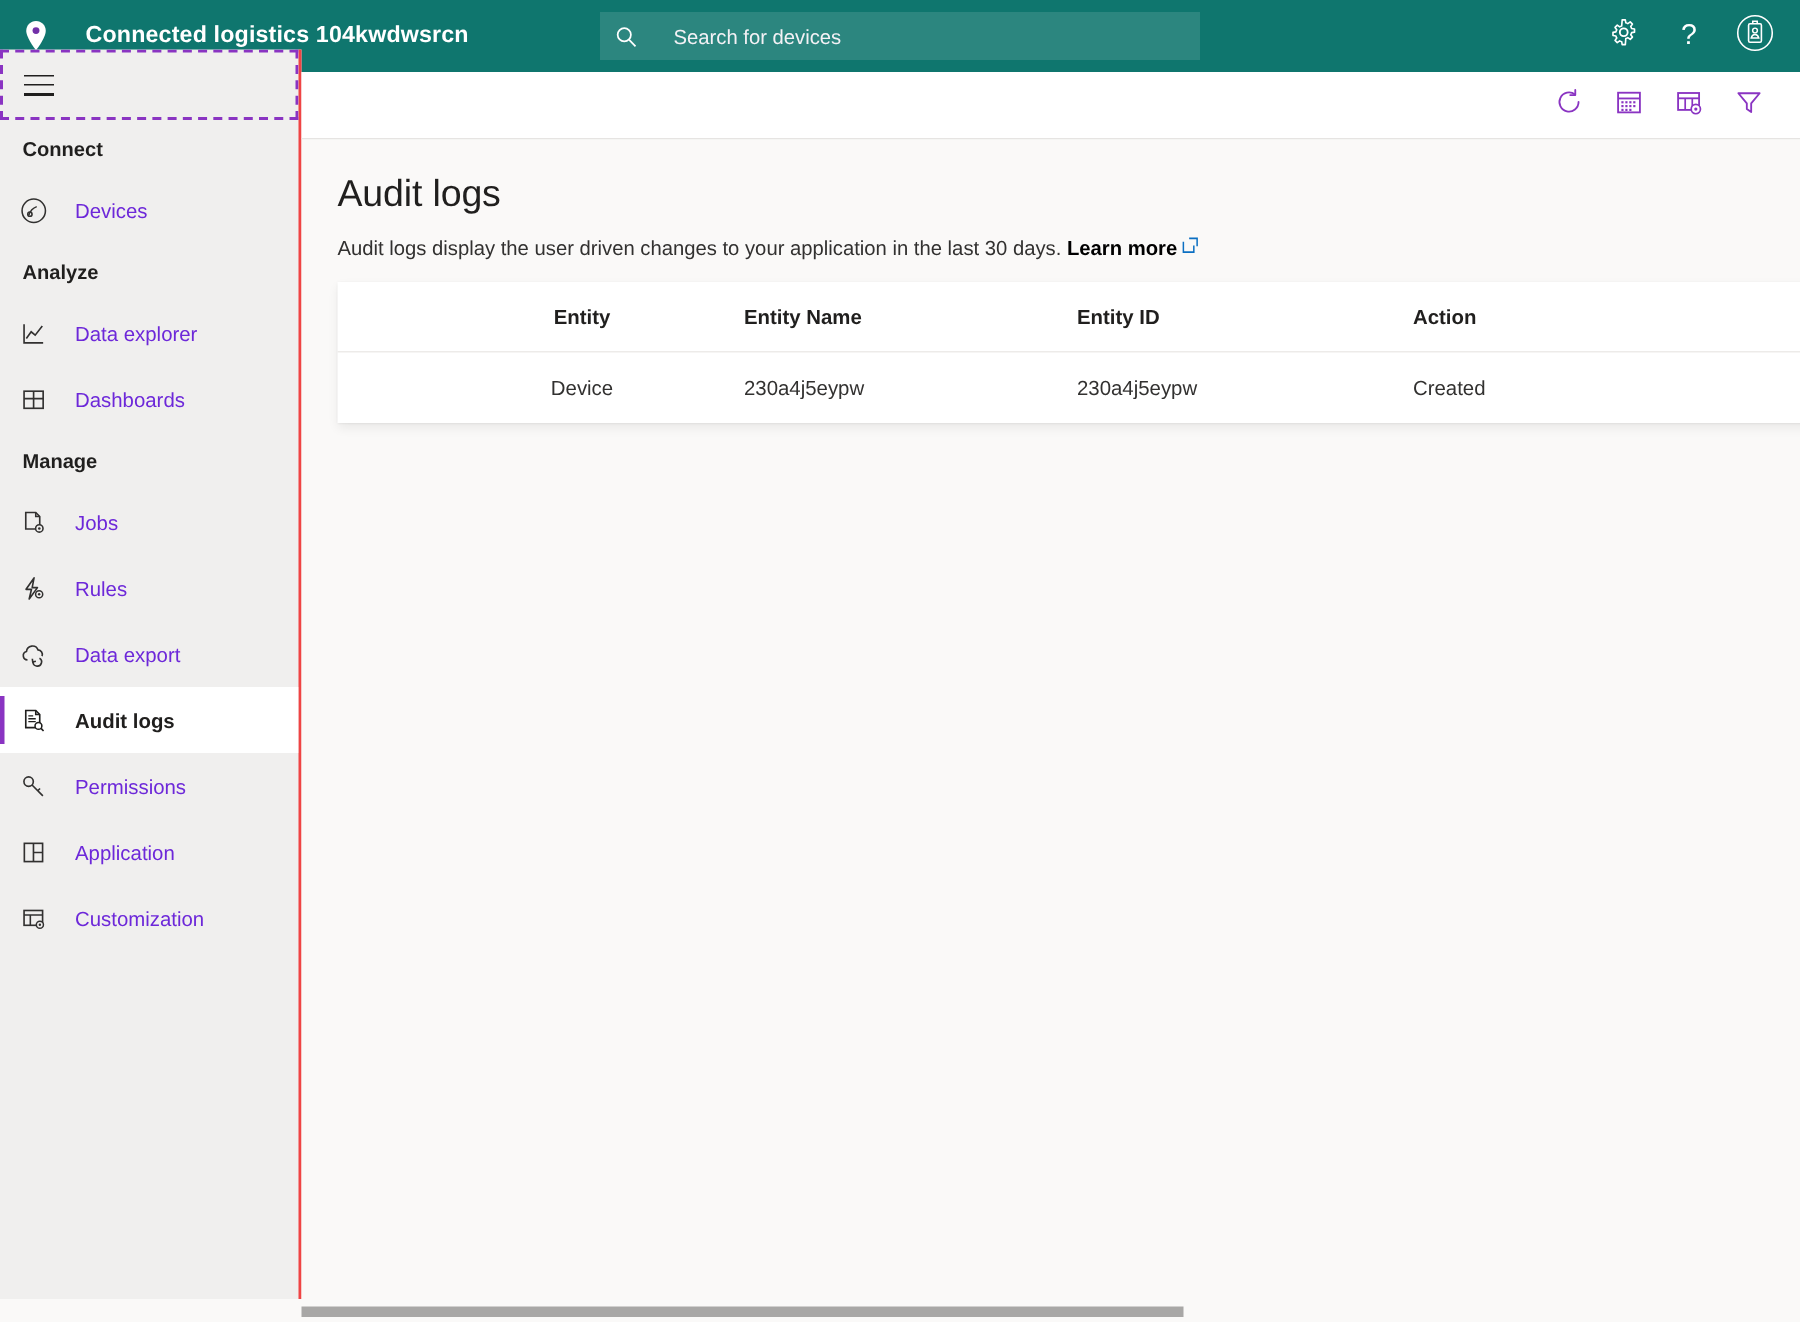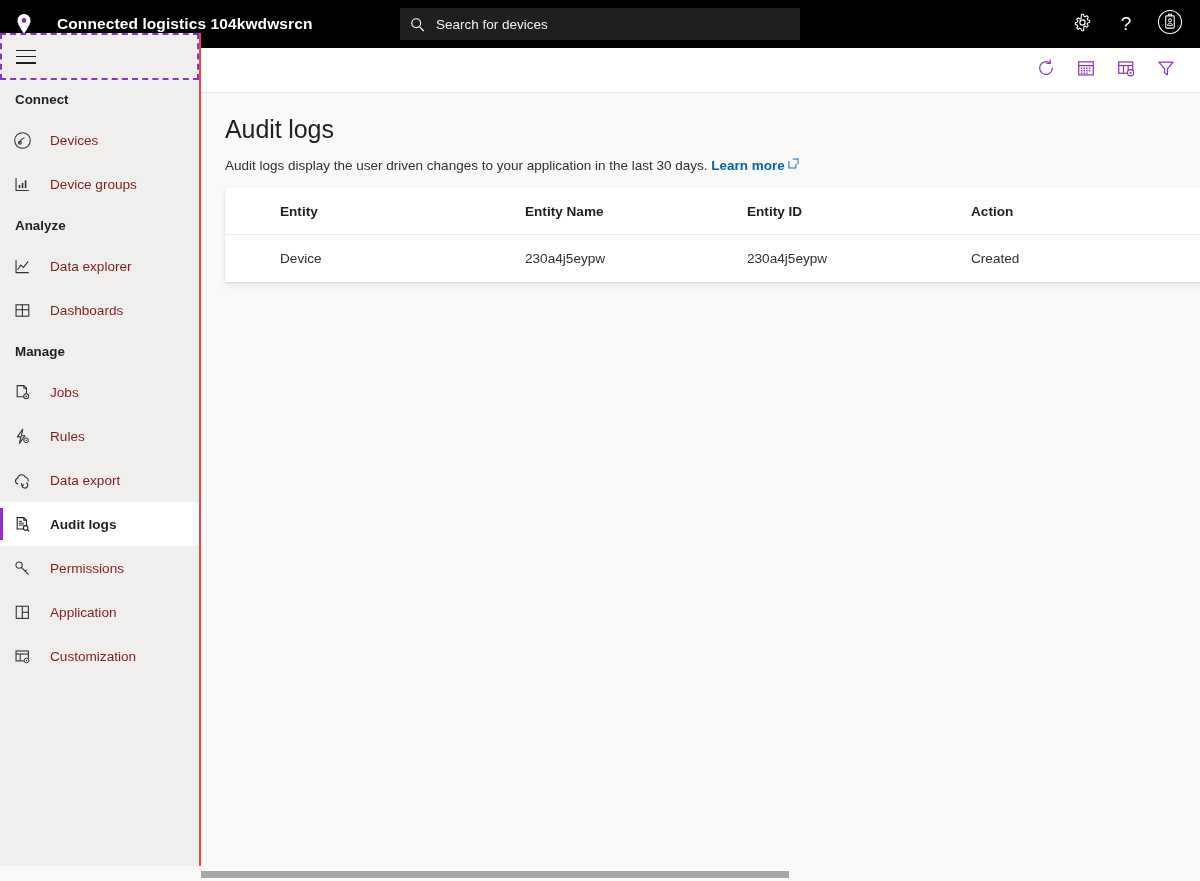--- a/index.html
+++ b/index.html
@@ -8,21 +8,21 @@
     width: 1200px; height: 881px;
     overflow: hidden;
     font-family: "Liberation Sans", sans-serif;
     background: #faf9f8;
   }
 
   
   .topbar {
     position: absolute; top: 0; left: 0;
     width: 1200px; height: 48px;
-    background: #000000;
+    background: #0f766e;
     display: flex; align-items: center;
   }
   .brand-logo {
     width: 48px; height: 48px;
     display: flex; align-items: center; justify-content: center;
     color: #ffffff;
   }
   .brand-title {
     color: #ffffff;
     font-size: 15.5px;
@@ -36,21 +36,21 @@
     width: 400px; height: 32px;
     background: rgba(255,255,255,0.12);
     display: flex; align-items: center;
     padding-left: 10px;
     cursor: text;
   }
   .search-box .sicon { color: #ffffff; display: flex; align-items: center; }
   .search-ph {
     color: #f3f1f5;
     font-size: 13.5px;
-    margin-left: 11px;
+    margin-left: 24px;
   }
   .topbar-actions {
     position: absolute; right: 8px; top: 0;
     height: 48px; display: flex; align-items: center;
   }
   .tb-btn {
     width: 44px; height: 48px;
     display: flex; align-items: center; justify-content: center;
     color: #ffffff; cursor: pointer;
   }
@@ -93,21 +93,21 @@
     cursor: pointer;
     position: relative;
   }
   .nav-item .nav-ico {
     width: 26px; min-width: 26px;
     display: flex; align-items: center; justify-content: flex-start;
     color: #323130;
   }
   .nav-item .nav-label {
     font-size: 13.6px;
-    color: #7f1d1d;
+    color: #6d28d9;
     margin-left: 11px;
     white-space: nowrap;
   }
   .nav-item.selected {
     background: #ffffff;
   }
   .nav-item.selected::before {
     content: "";
     position: absolute; left: 0; top: 6px;
     width: 3px; height: 32px;
@@ -145,21 +145,21 @@
     padding: 22px 0 0 24px;
     letter-spacing: -.1px;
   }
   .page-sub {
     font-size: 13.5px;
     color: #323130;
     padding: 12px 0 0 24px;
     line-height: 18px;
   }
   .learn-link {
-    color: #0369a1;
+    color: #000000;
     text-decoration: none;
     font-weight: bold;
     cursor: pointer;
   }
   .ext-ico {
     display: inline-block;
     vertical-align: 1px;
     margin-left: 3px;
     color: #0b6fc2;
   }
@@ -183,21 +183,21 @@
   .t-head .t-cell {
     font-size: 13.6px;
     font-weight: bold;
     color: #201f1e;
   }
   .t-body .t-cell {
     font-size: 13.6px;
     color: #323130;
   }
   .t-cell { white-space: nowrap; overflow: hidden; }
-  .c-entity { width: 245px; }
+  .c-entity { width: 216px; text-align: center; }
   .c-ename  { width: 222px; }
   .c-eid    { width: 224px; }
   .c-action { width: 200px; }
 
   
   .hscroll {
     position: absolute; left: 201px; bottom: 0;
     width: 999px; height: 14px;
     background: #faf9f8;
   }
@@ -271,31 +271,20 @@
     <span class="nav-ico">
       <svg width="19" height="19" viewBox="0 0 20 20" aria-hidden="true">
         <circle cx="10" cy="10" r="8.2" fill="none" stroke="#323130" stroke-width="1.1"></circle>
         <path d="M6.5 13.2c1-3.1 3-5.2 5.6-6.1" fill="none" stroke="#323130" stroke-width="1.1"></path>
         <circle cx="7.3" cy="12.4" r="1.5" fill="none" stroke="#323130" stroke-width="1.1"></circle>
       </svg>
     </span>
     <span class="nav-label">Devices</span>
   </div>
 
-  <div class="nav-item">
-    <span class="nav-ico">
-      <svg width="19" height="19" viewBox="0 0 20 20" aria-hidden="true">
-        <path d="M3.2 3.2 L3.2 16.3 L16.6 16.3" fill="none" stroke="#323130" stroke-width="1.15"></path>
-        <rect x="6" y="10.5" width="1.7" height="3.3" fill="#323130"></rect>
-        <rect x="9.2" y="8.3" width="1.7" height="5.5" fill="#323130"></rect>
-        <rect x="12.4" y="5.6" width="1.7" height="8.2" fill="#323130"></rect>
-      </svg>
-    </span>
-    <span class="nav-label">Device groups</span>
-  </div>
 
 
   <div class="nav-group-title">Analyze</div>
 
   <div class="nav-item">
     <span class="nav-ico">
       <svg width="19" height="19" viewBox="0 0 20 20" aria-hidden="true">
         <path d="M3.2 3.4 L3.2 16.4 L16.6 16.4" fill="none" stroke="#323130" stroke-width="1.15"></path>
         <path d="M4.8 13.4 L8.2 8.6 L11 11 L16 4.6" fill="none" stroke="#323130" stroke-width="1.15"></path>
       </svg>

